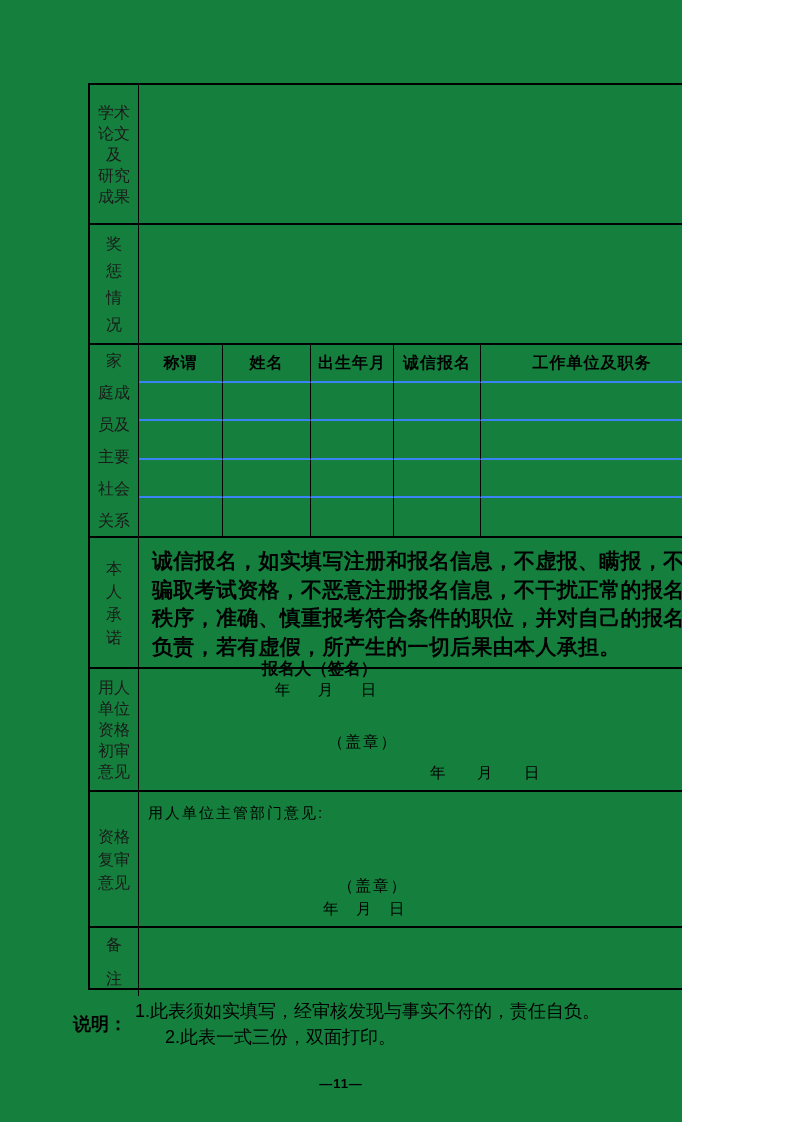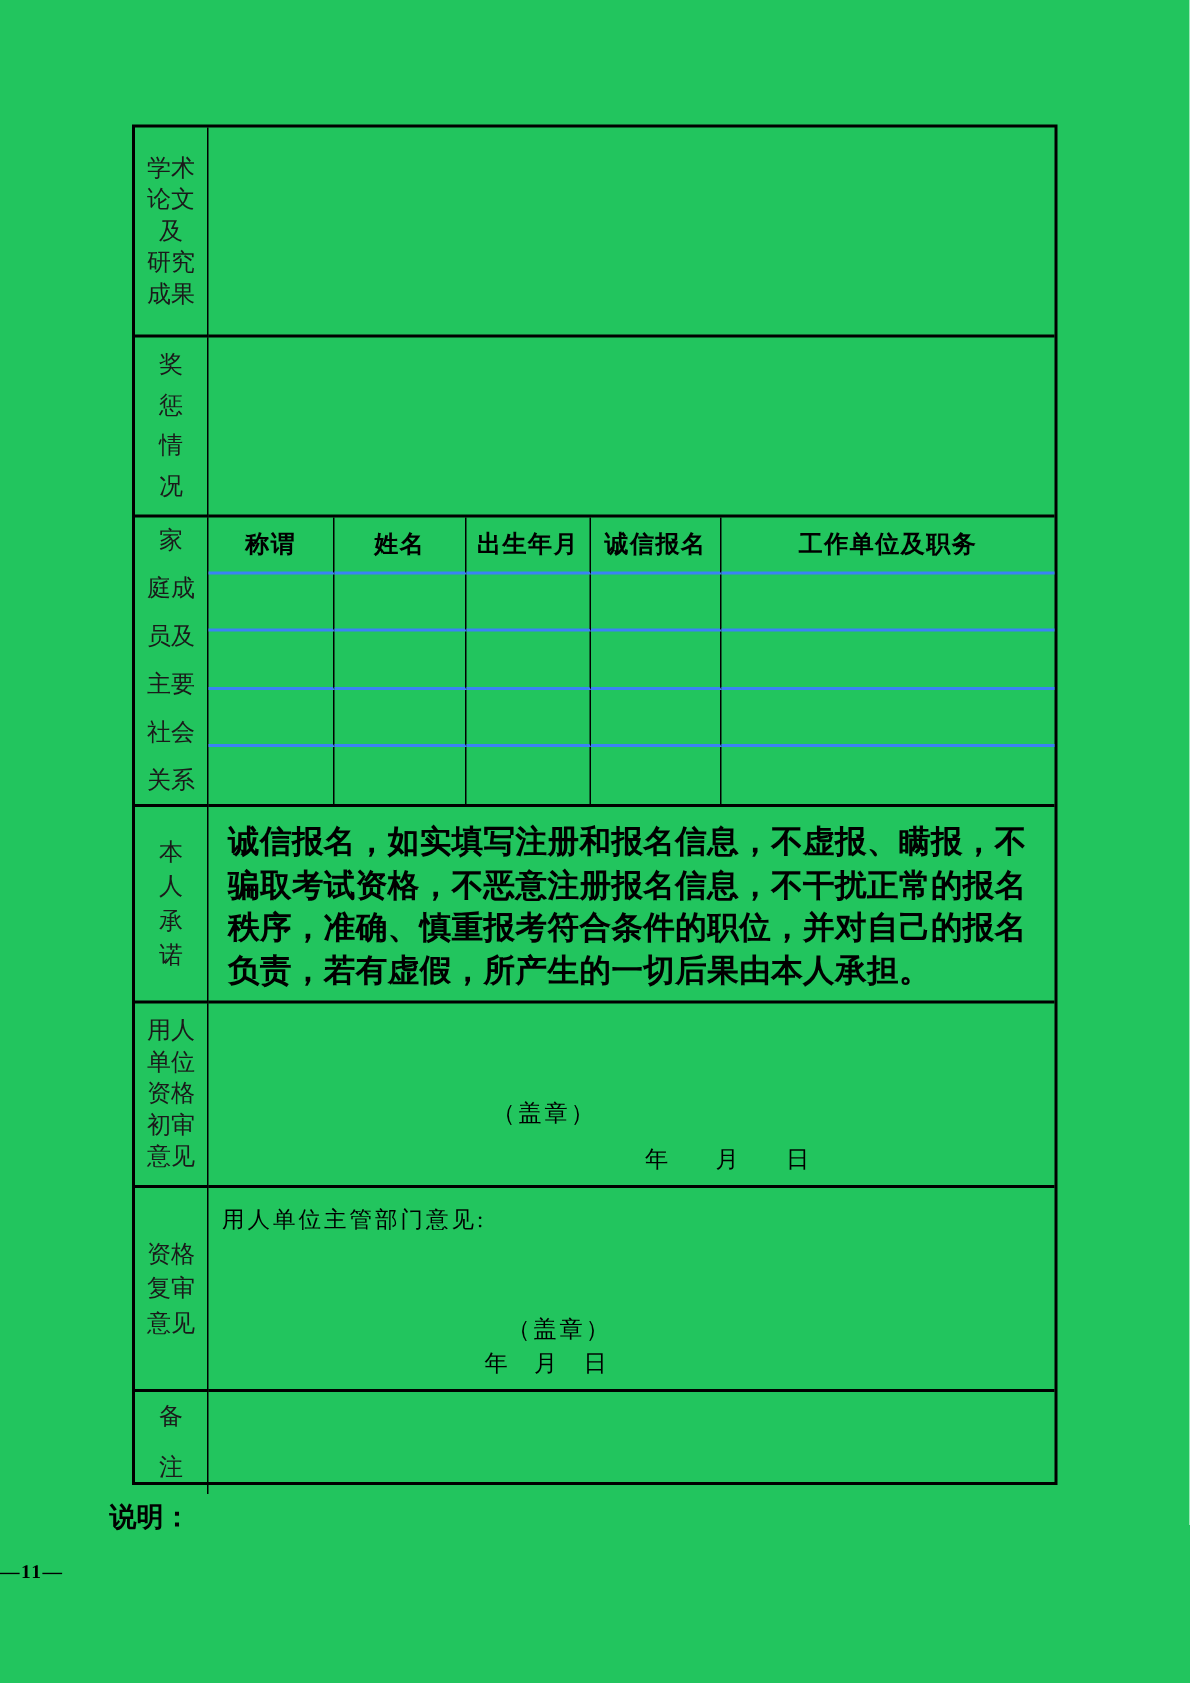--- a/index.html
+++ b/index.html
@@ -1,18 +1,18 @@
 <!DOCTYPE html>
 <html><head>
 <meta charset="utf-8">
 <style>
   html,body{margin:0;padding:0;background:#fff;}
   .page{
-    position:relative;width:793px;height:1122px;background:#22c55e;
-    color:#000;font-family:Liberation Serif, serif;overflow:hidden;
+    position:relative;width:682px;height:1122px;background:#15803d;
+    color:#000;font-family:Liberation Sans, sans-serif;overflow:hidden;
   }
   
   .form-grid{
     position:absolute;left:88px;top:83px;width:617px;height:907px;
     box-sizing:border-box;border:2px solid #000;
     display:grid;
     grid-template-columns:49px 1fr;
     grid-template-rows:140px 120px 193px 131px 123px 136px 1fr;
   }
   .lcell,.ccell{box-sizing:border-box;}
@@ -52,21 +52,21 @@
   .date-1{position:absolute;left:291px;top:94px;font-size:15.5px;letter-spacing:8px;}
   .dept-op{position:absolute;left:9px;top:12px;font-size:15px;letter-spacing:2px;}
   .seal-2{position:absolute;left:199px;top:84px;font-size:15.5px;letter-spacing:2px;}
   .date-2{position:absolute;left:184px;top:107px;font-size:15.5px;letter-spacing:1px;}
   
   .notes{position:absolute;left:73px;top:998px;display:flex;font-size:18px;line-height:26px;align-items:center;}
   .notes-label{font-weight:bold;flex:none;}
   .notes-items{margin-left:8px;}
   .note-2{margin-left:30px;}
   .page-num{
-    position:absolute;left:0;right:0;top:1040px;text-align:left;
+    position:absolute;left:0;right:0;top:1076px;text-align:center;
     font-size:13px;font-weight:bold;letter-spacing:1px;
   }
 </style>
 </head>
 <body>
 
 <div class="page">
 
   <div class="form-grid">
 
@@ -130,20 +130,24 @@
     </div>
 
     <div class="lcell">
       <span class="vlabel lh23">本
 人
 承
 诺</span>
     </div>
     <div class="ccell">
       <div class="commit-text">诚信报名，如实填写注册和报名信息，不虚报、瞒报，不骗取考试资格，不恶意注册报名信息，不干扰正常的报名秩序，准确、慎重报考符合条件的职位，并对自己的报名负责，若有虚假，所产生的一切后果由本人承担。</div>
+      <div class="commit-sign">
+        <span class="sig">报名人（签名）</span>
+        <span class="dt">年　月　日</span>
+      </div>
     </div>
 
     <div class="lcell">
       <span class="vlabel lh21">用人
 单位
 资格
 初审
 意见</span>
     </div>
     <div class="ccell">
@@ -165,17 +169,21 @@
     <div class="lcell bb0">
       <span class="vlabel lh34">备
 注</span>
     </div>
     <div class="ccell bb0"></div>
 
   </div>
 
   <div class="notes">
     <span class="notes-label">说明：</span>
+    <div class="notes-items">
+      <div class="note-1">1.此表须如实填写，经审核发现与事实不符的，责任自负。</div>
+      <div class="note-2">2.此表一式三份，双面打印。</div>
+    </div>
   </div>
 
   <div class="page-num">—11—</div>
 
 </div>
 
 </body></html>

